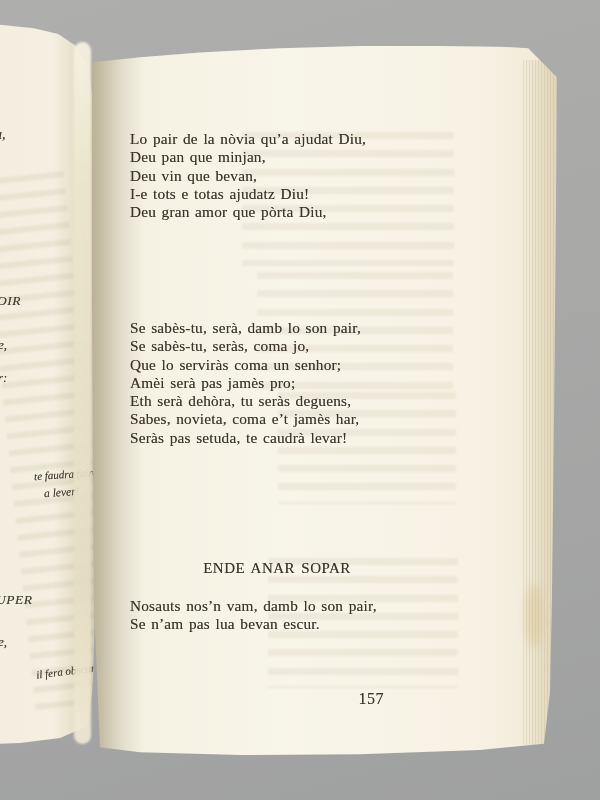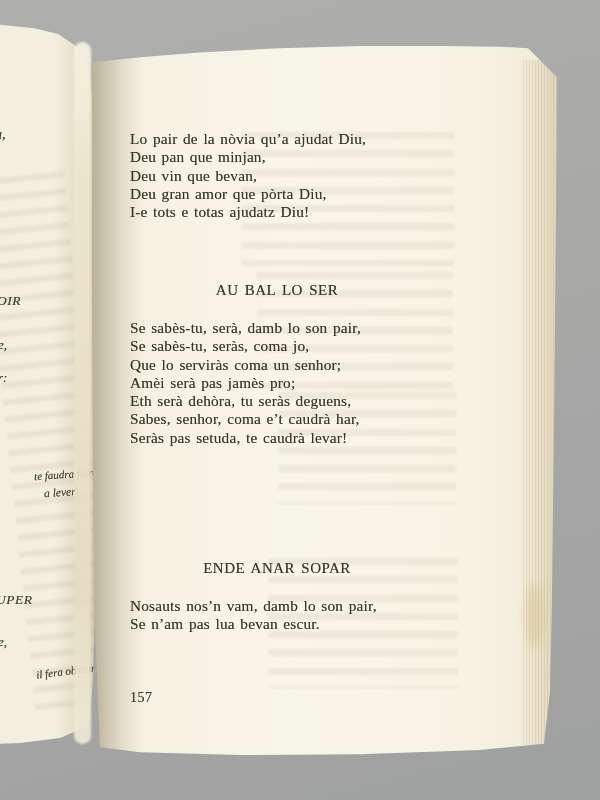--- a/index.html
+++ b/index.html
@@ -81,22 +81,22 @@
   .st2{top:273px}
   .st3{top:551px}
   .section-title{
     position:absolute;left:38px;width:294px;text-align:center;
     font-size:15px;letter-spacing:.5px;word-spacing:2px;white-space:nowrap;
     text-shadow:0 0 .5px rgba(58,52,43,.55);
   }
   .h1{top:236px}
   .h2{top:514px}
   .page-number{
-    position:absolute;left:38px;top:644px;width:254px;text-align:left;
-    font-size:14px;letter-spacing:.5px;text-shadow:0 0 .5px rgba(58,52,43,.5);
+    position:absolute;left:38px;top:644px;width:254px;text-align:right;
+    font-size:16px;letter-spacing:.5px;text-shadow:0 0 .5px rgba(58,52,43,.5);
   }
 </style>
 </head>
 <body>
 
 <div class="left-page">
   <div class="left-ghost"></div>
   <span class="frag fr0">u,</span>
   <span class="frag fr1">OIR</span>
   <span class="frag fr2">e,</span>
@@ -117,33 +117,32 @@
   <div class="ghost g2"></div>
   <div class="ghost g3"></div>
   <div class="ghost g4"></div>
 
   <div class="text-layer">
 
     <div class="stanza st1">
       <div class="line">Lo pair de la nòvia qu’a ajudat Diu,</div>
       <div class="line">Deu pan que minjan,</div>
       <div class="line">Deu vin que bevan,</div>
+      <div class="line">I-e tots e totas ajudatz Diu!</div>
       <div class="line">Deu gran amor que pòrta Diu,</div>
-      <div class="line">I-e tots e totas ajudatz Diu!</div>
     </div>
 
-    <div class="section-title h1">AU BAL LO SER</div>
 
     <div class="stanza st2">
       <div class="line">Se sabès-tu, serà, damb lo son pair,</div>
       <div class="line">Se sabès-tu, seràs, coma jo,</div>
       <div class="line">Que lo serviràs coma un senhor;</div>
       <div class="line">Amèi serà pas jamès pro;</div>
       <div class="line">Eth serà dehòra, tu seràs deguens,</div>
-      <div class="line">Sabes, senhor, coma e’t caudrà har,</div>
+      <div class="line">Sabes, novieta, coma e’t jamès har,</div>
       <div class="line">Seràs pas setuda, te caudrà levar!</div>
     </div>
 
     <div class="section-title h2">ENDE ANAR SOPAR</div>
 
     <div class="stanza st3">
       <div class="line">Nosauts nos’n vam, damb lo son pair,</div>
       <div class="line">Se n’am pas lua bevan escur.</div>
     </div>
 

